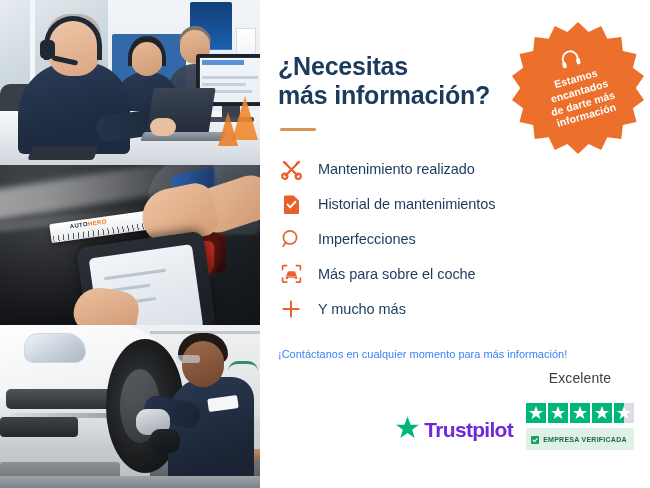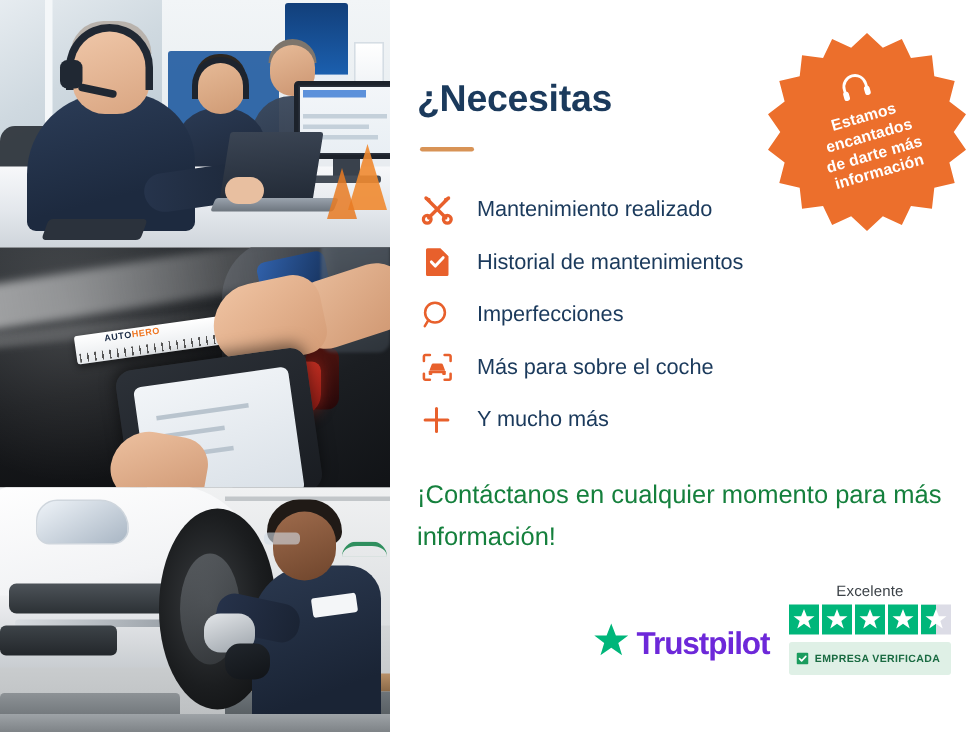--- a/index.html
+++ b/index.html
@@ -449,38 +449,38 @@
     display:flex; align-items:center; justify-content:center;
     margin-right:14px;
   }
   .feature-label {
     font-size:14.5px; color:#1b3a5c; font-weight:400; letter-spacing:-.05px;
   }
 
   
   .body-copy {
     margin-top:20px;
-    font-size:17px;
+    font-size:11px;
     line-height:1.62;
-    color:#15803d;
+    color:#3b82f6;
     max-width:350px;
   }
 
   
   .trustpilot {
     position:absolute; right:16px; bottom:38px;
     display:flex; align-items:flex-end; gap:13px;
   }
   .tp-logo { display:flex; align-items:center; gap:4px; padding-bottom:6px; }
   .tp-wordmark {
     font-size:21px; font-weight:700; color:#6d28d9; letter-spacing:-.7px;
   }
   .tp-right { display:flex; flex-direction:column; align-items:center; }
   .tp-excelente {
-    font-size:10px; color:#3b4147; margin-bottom:3px; letter-spacing:.1px;
+    font-size:14px; color:#3b4147; margin-bottom:17px; letter-spacing:.1px;
   }
   .tp-stars { display:flex; gap:2px; }
   .tp-star {
     width:20px; height:20px; position:relative; overflow:hidden;
     background:#00b67a;
   }
   .tp-star.half { background:#dcdce6; }
   .tp-star.half:before {
     content:""; position:absolute; left:0; top:0; width:50%; height:100%;
     background:#00b67a;
@@ -591,20 +591,21 @@
       <div class="ws-lift"></div>
       <div class="ws-floor"></div>
     </div>
 
   </div>
 
   <div class="content">
 
     <h1 class="headline">
       <span>¿Necesitas</span><br>
+      <span>más información?</span>
     </h1>
     <div class="headline-divider"></div>
 
     <div class="badge">
       <div class="badge-shape"></div>
       <div class="badge-inner">
         <span class="badge-icon">
           <svg width="20" height="17" viewBox="0 0 20 17" fill="none">
             <path d="M2.6 12.2V8.6a7.4 7.4 0 0 1 14.8 0v3.6" stroke="#fff" stroke-width="1.9" stroke-linecap="round"></path>
             <rect x="0.9" y="10.2" width="3.8" height="6.2" rx="1.7" fill="#fff"></rect>

